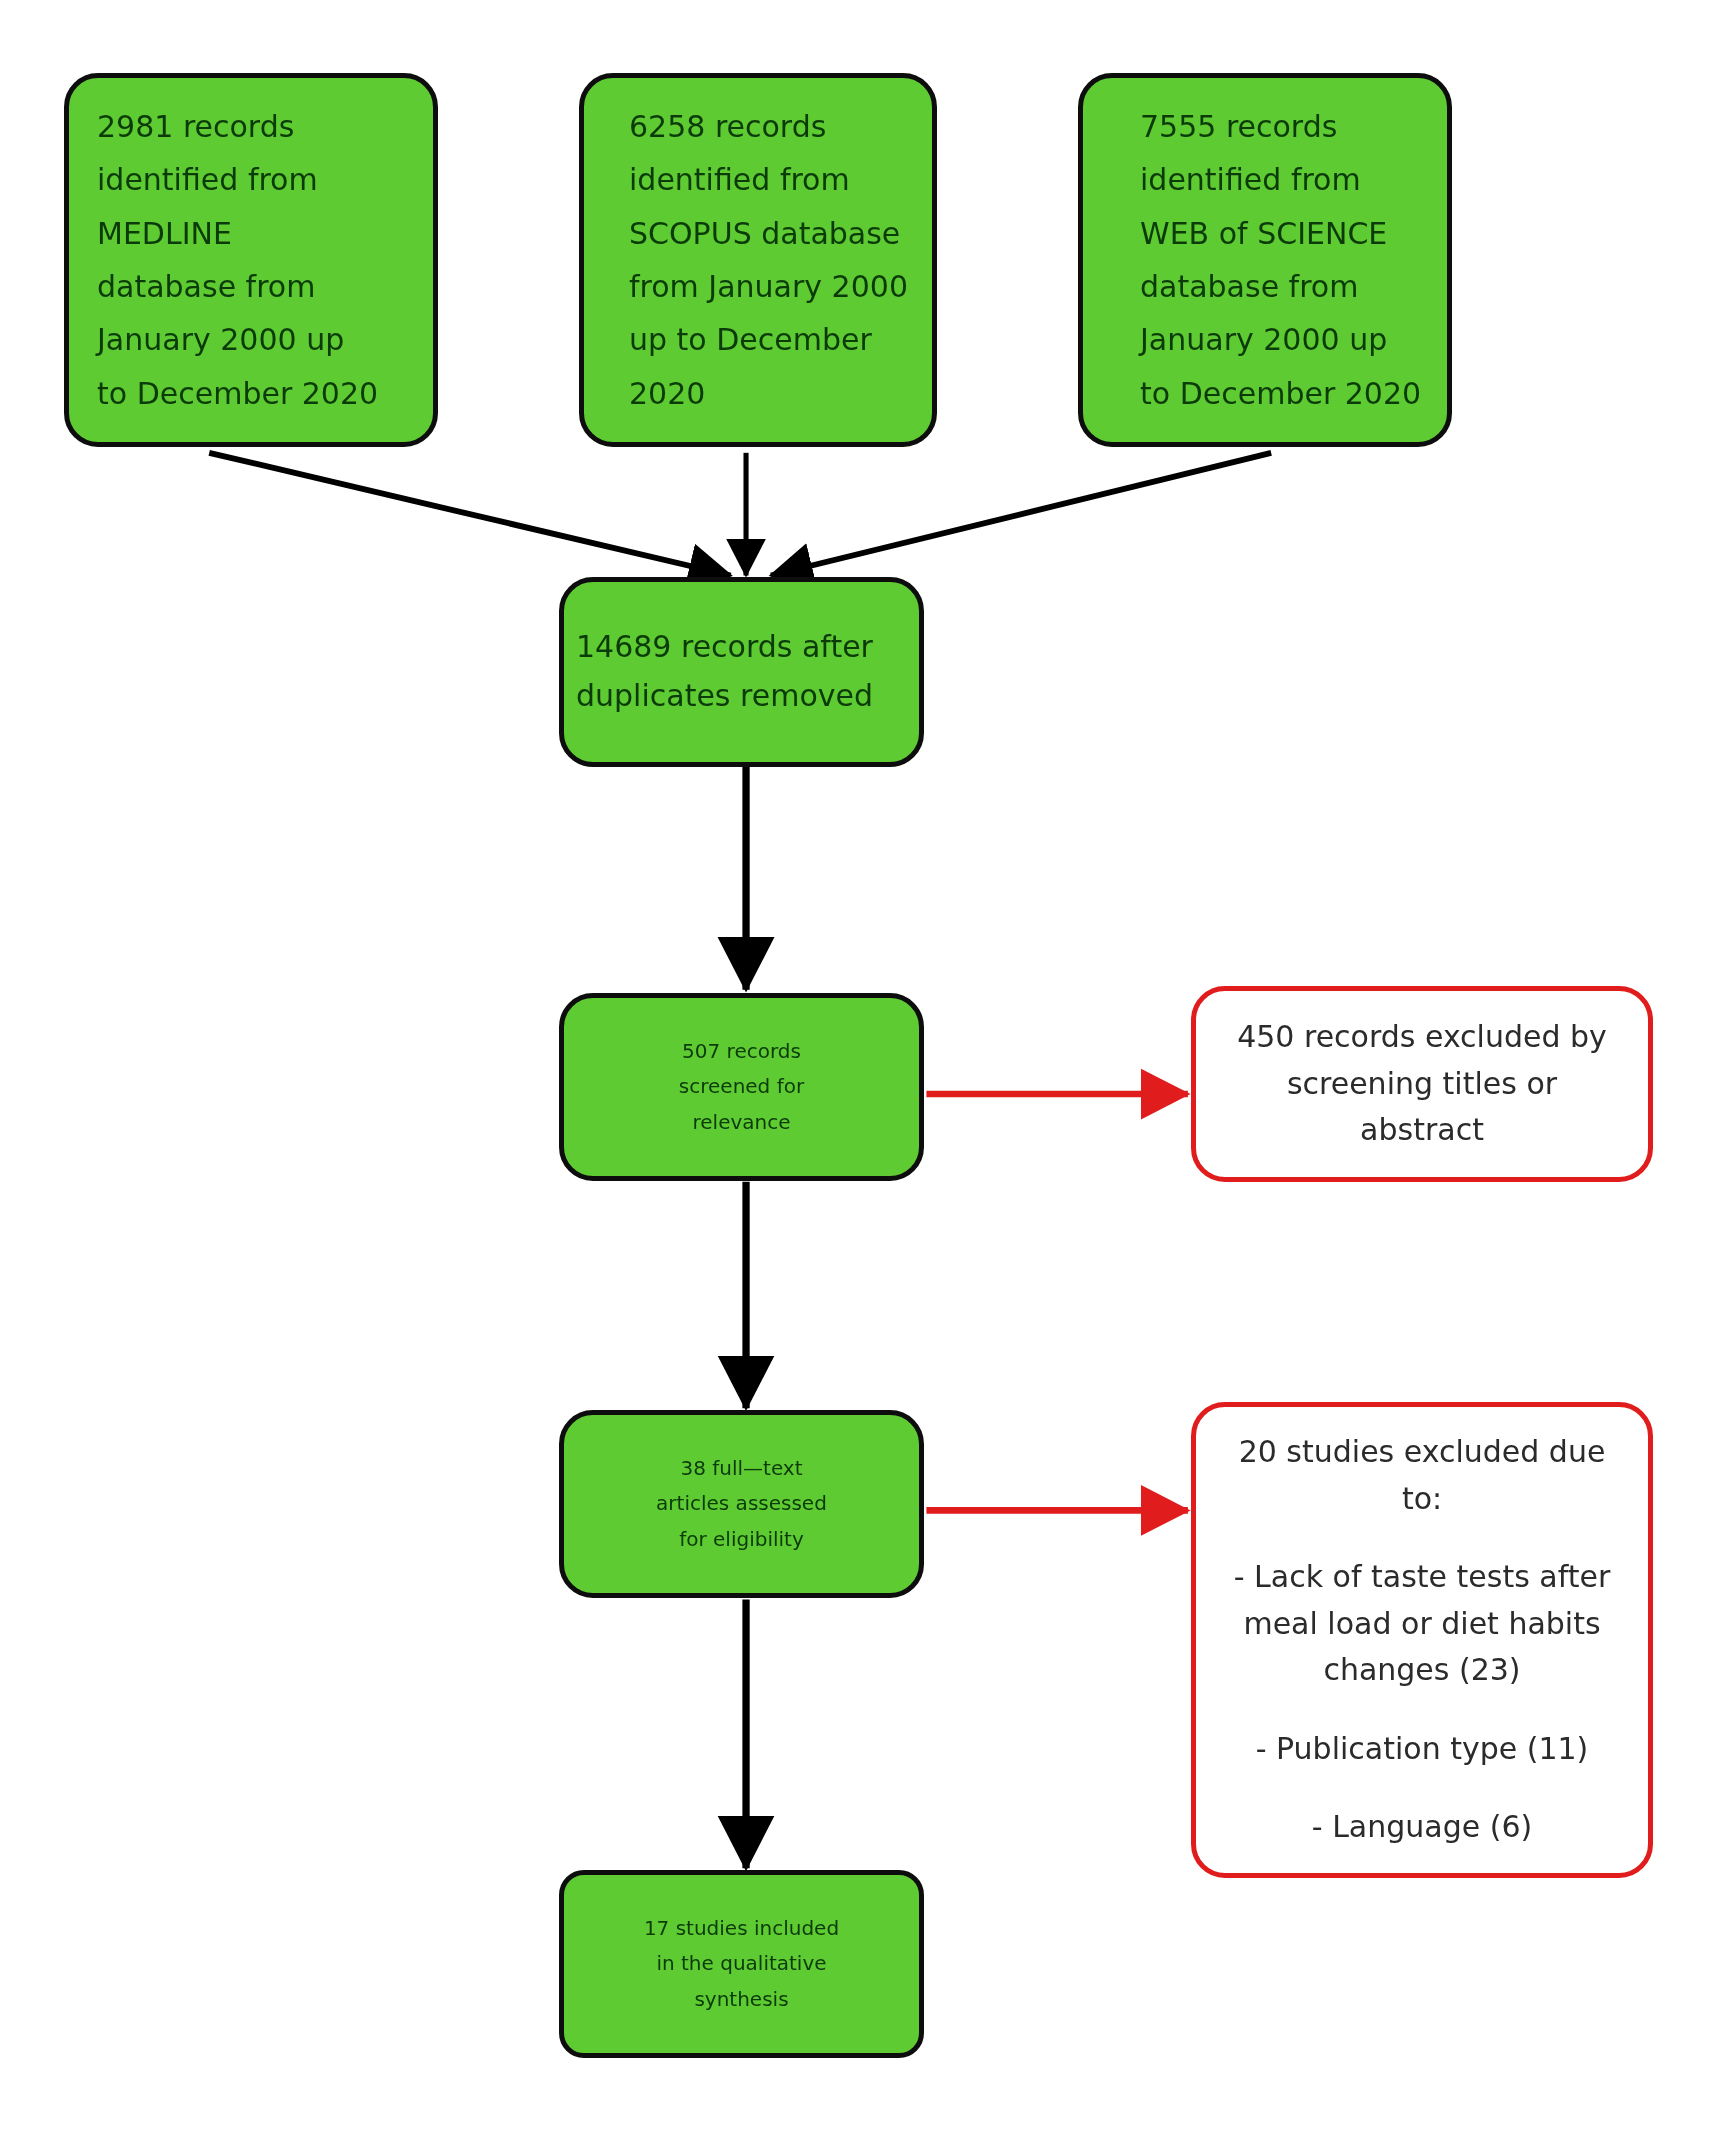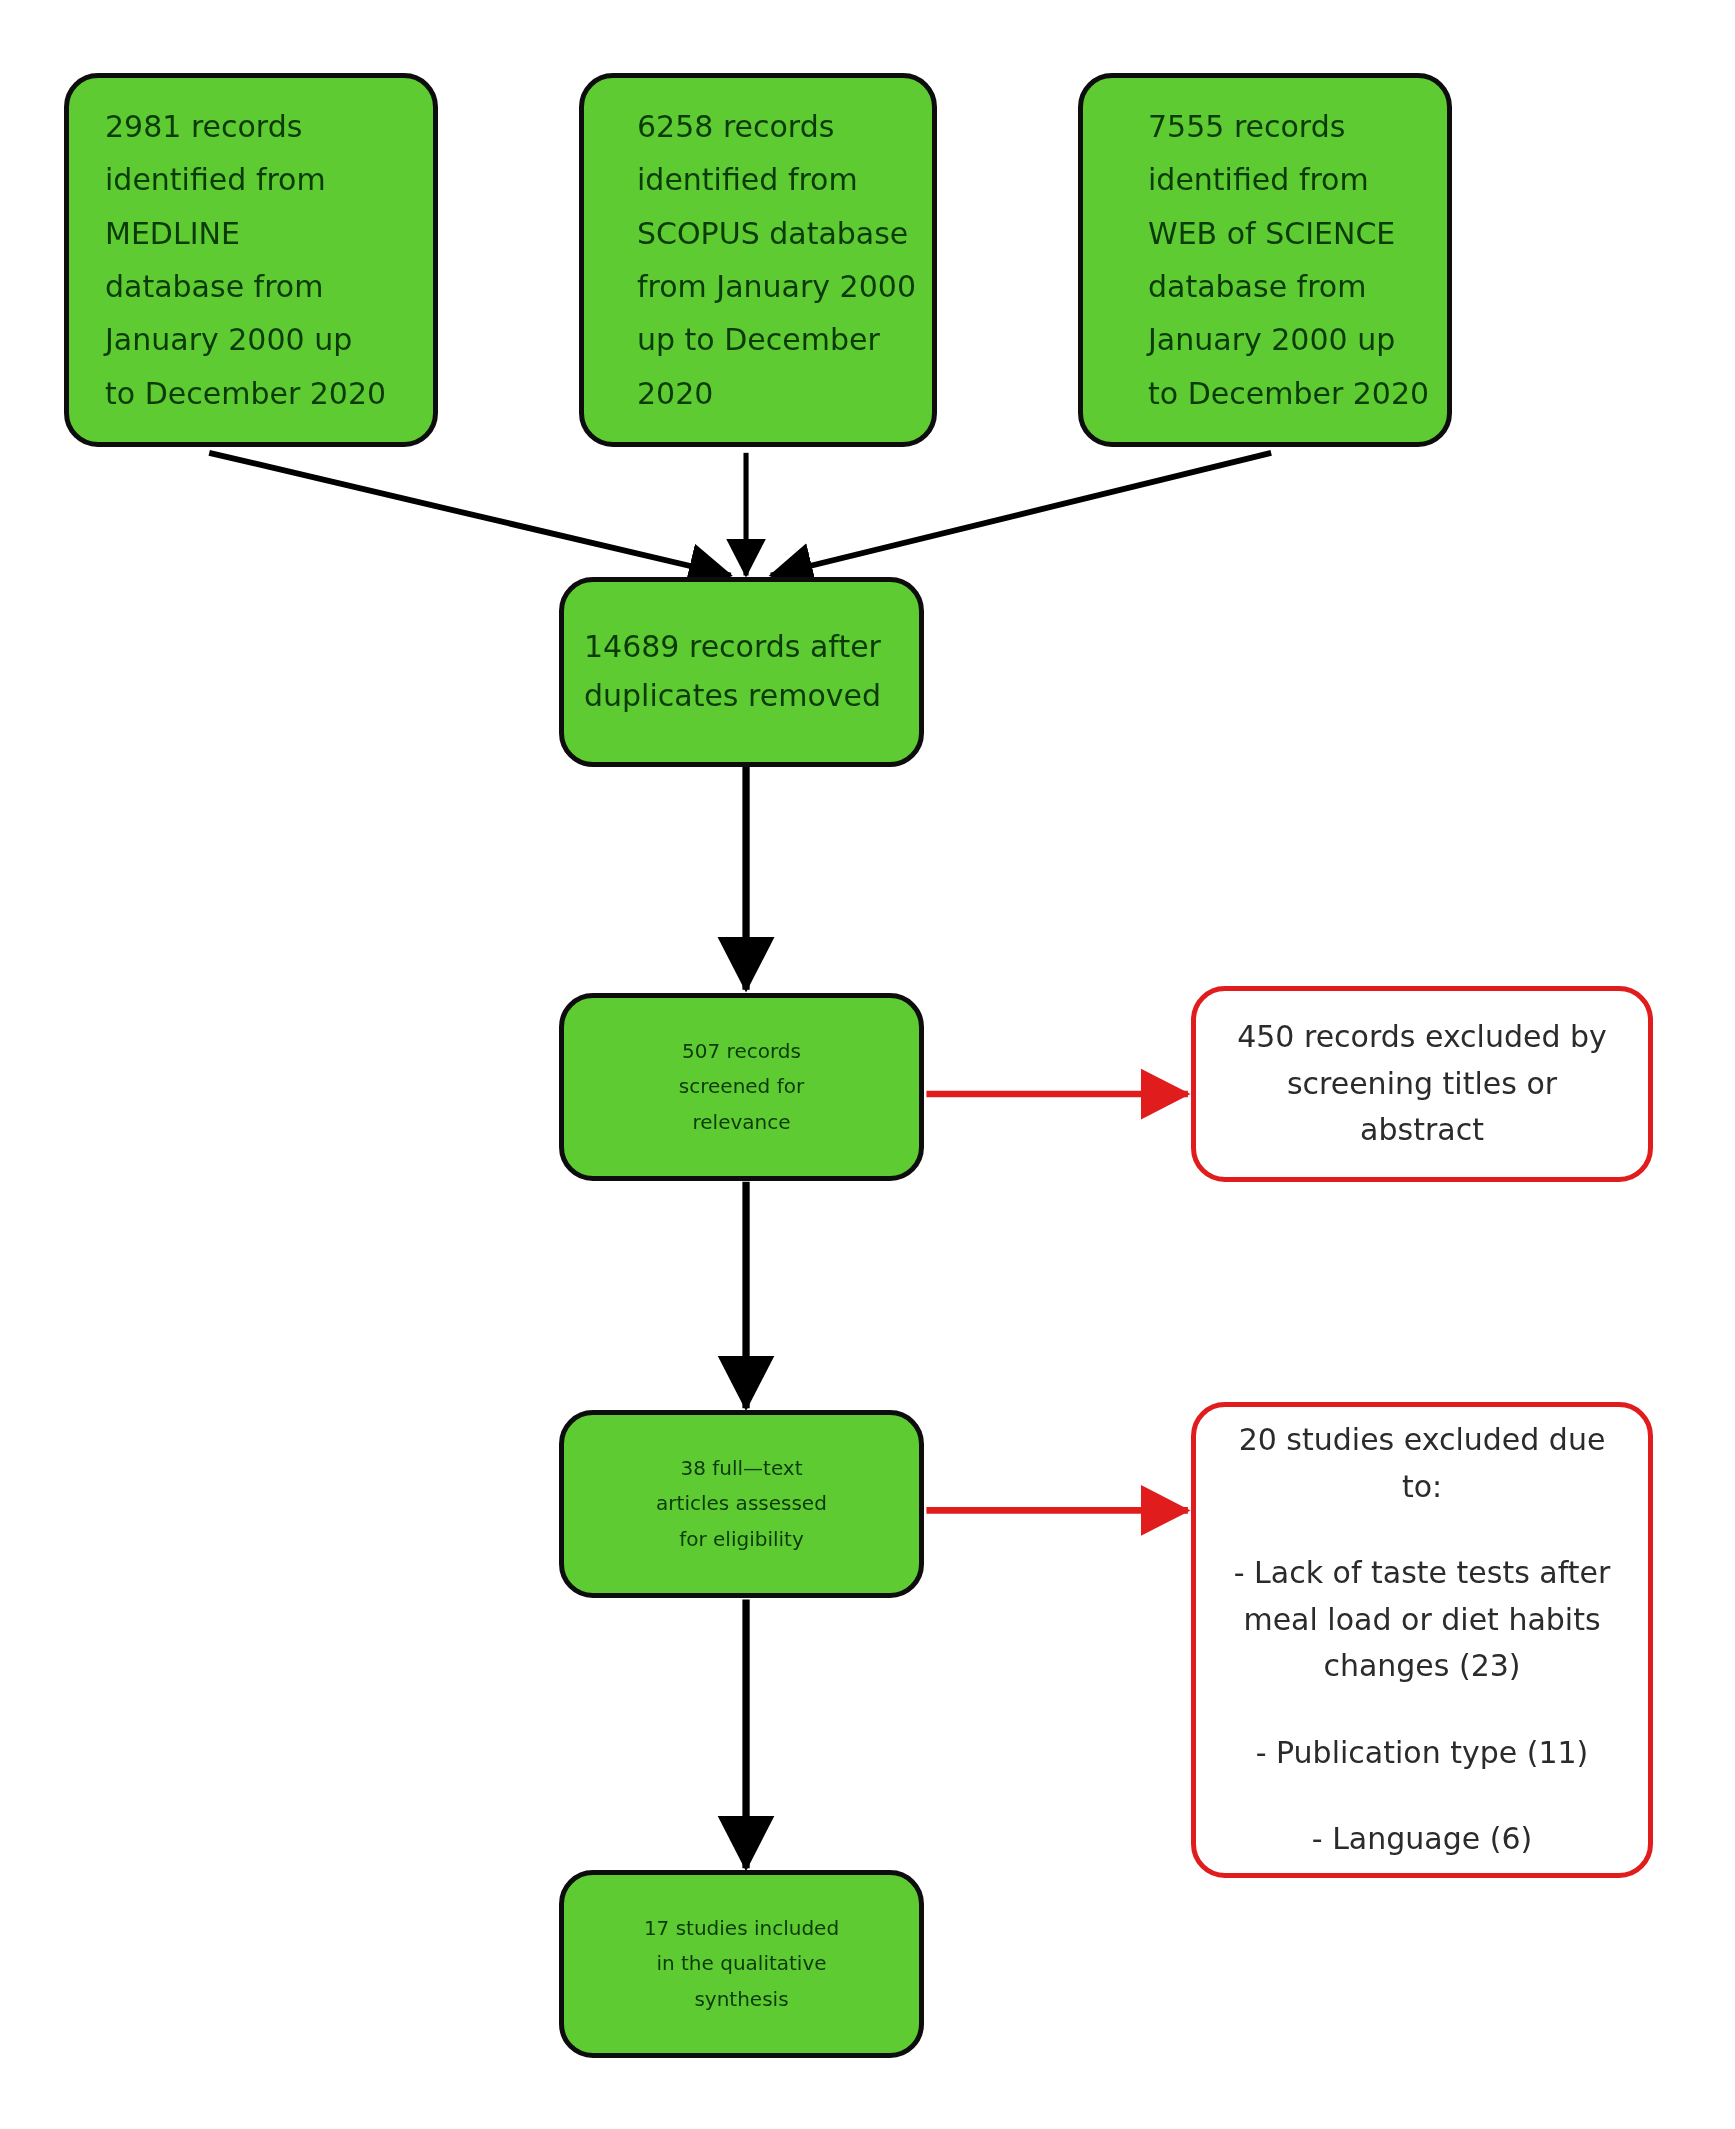--- a/index.html
+++ b/index.html
@@ -38,21 +38,21 @@
     border-radius: 34px;
     color: #0b3b09;
   }
   .node.red {
     background: #ffffff;
     border: 5.1px solid #E01C1C;
     border-radius: 34px;
     color: #2b2b2b;
   }
   .node p {
-    margin: 8px;
+    margin: 0;
     padding: 0;
   }
   .src-node p {
     font-size: 30px;
     line-height: 1.78;
     padding-left: 28px;
     text-align: left;
     white-space: pre-line;
   }
   .dup-node p {
@@ -180,20 +180,20 @@
   <div class="node red excl-node" style="left:1191px; top:1402px; width:462px; height:476px;">
     <p>20 studies excluded due
 to:</p>
     <p class="spaced">- Lack of taste tests after
 meal load or diet habits
 changes (23)</p>
     <p class="spaced">- Publication type (11)</p>
     <p class="spaced">- Language (6)</p>
   </div>
 
-  <div class="node green mid-node" style="left:559px; top:1870px; width:365px; height:188px;">
+  <div class="node green mid-node" style="left:559px; top:1870px; width:365px; height:188px;border-radius:25px;">
     <p>17 studies included
 in the qualitative
 synthesis</p>
   </div>
 
 </div>
 
 
 </body></html>

